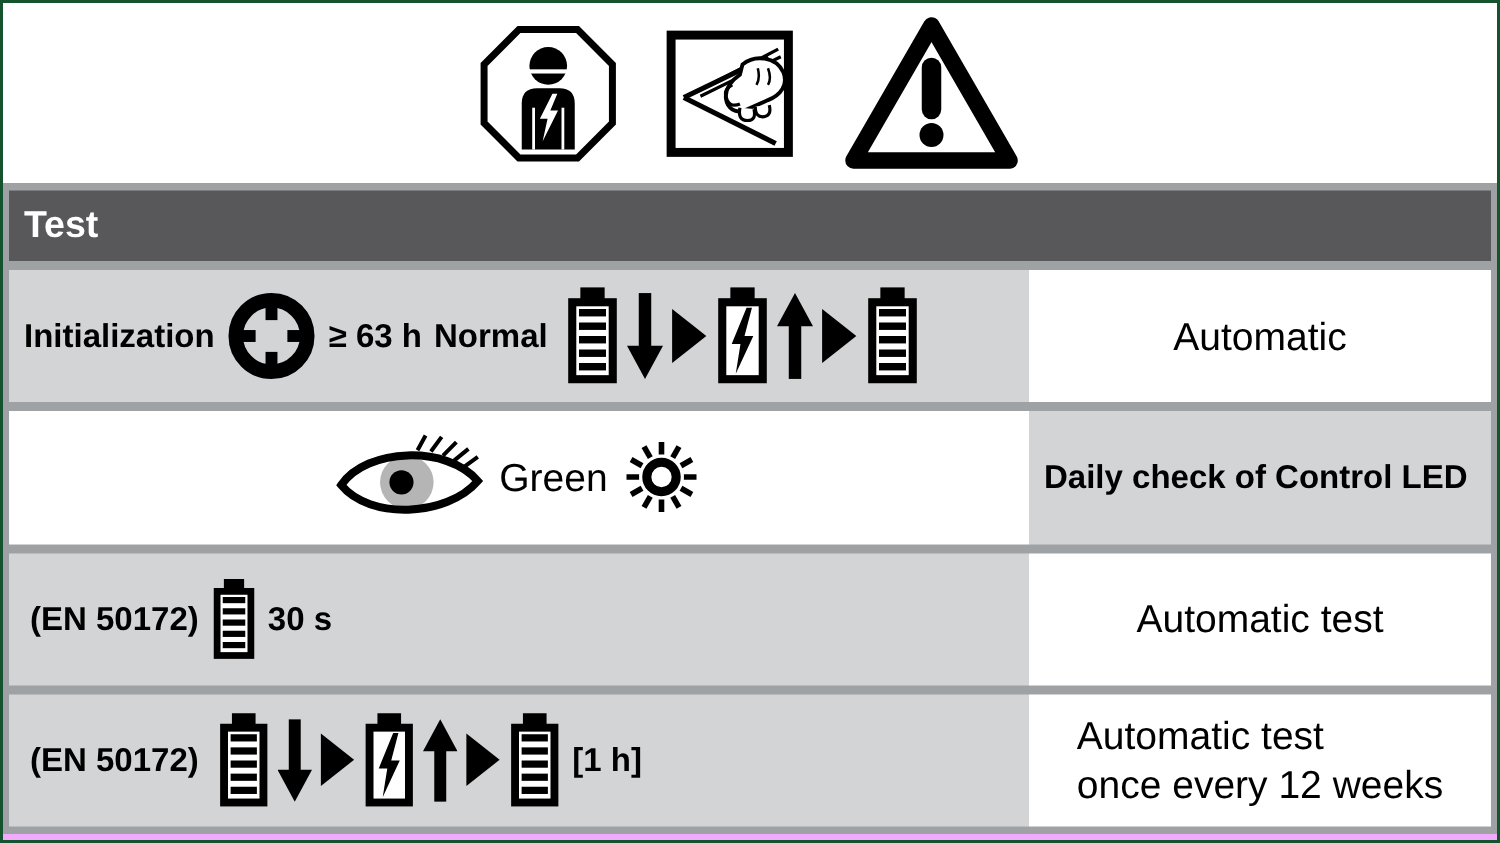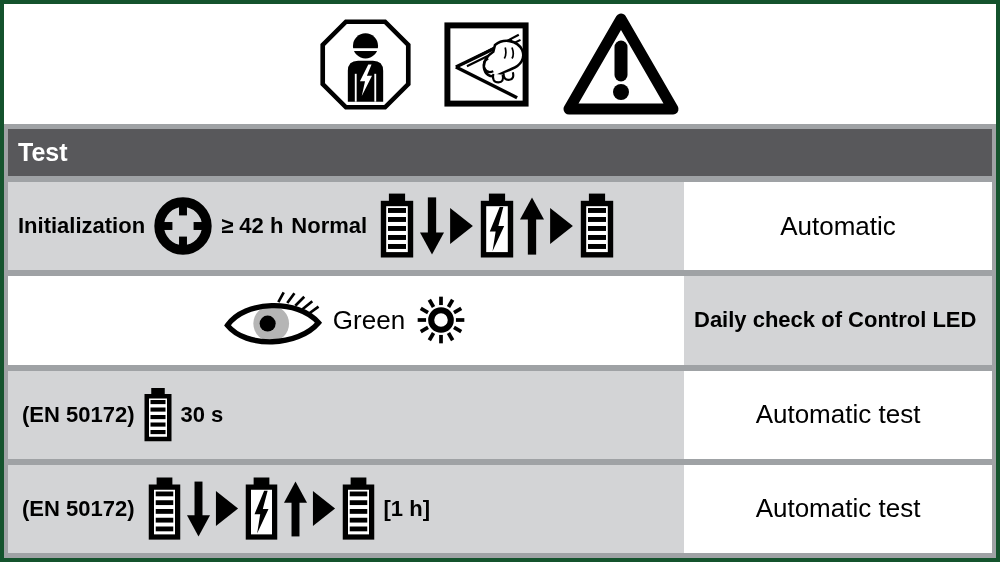--- a/index.html
+++ b/index.html
@@ -1,19 +1,19 @@
 <!DOCTYPE html>
 <html style="--frame-border: #141414; --table-background: #9FA2A5; --header-background: #58585B; --header-text: #FFFFFF; --left-cell-background: #D3D4D6; --right-cell-background: #FFFFFF; --text: #000000; --iris-gray: #B5B5B5;"><head>
 <meta charset="utf-8">
 <style>
   html,body{margin:0;padding:0;background:#e8e8e8;}
   *{box-sizing:border-box;}
   .frame{
     width:1000px;height:562px;
-    border:4px solid #14532d;
+    border:2px solid #14532d;
     background:#f0abfc;
     font-family:"Liberation Sans", sans-serif;
     color:var(--text,#000);
     overflow:hidden;
   }
   .icon-strip{
     height:120px;
     display:flex;justify-content:center;align-items:center;gap:32px;
     background:#fff;
   }
@@ -162,21 +162,21 @@
     <div class="header-bar">
       <span>Test</span>
     </div>
 
     <div class="t-row">
       <div class="cell left">
         <span class="lbl">Initialization</span>
         <svg class="icn" width="60" height="60" style="margin-right:8px">
             <use href="#sym-ring"></use>
           </svg>
-        <span class="lbl">≥ 42 h</span>
+        <span class="lbl">≥ 63 h</span>
         <span class="lbl">Normal</span>
         <span class="seq">
           <svg class="icn" width="36" height="66">
               <use href="#sym-battery-full"></use>
             </svg>
           <svg class="icn" width="24" height="58">
               <use href="#sym-arrow-down"></use>
             </svg>
           <svg class="icn" width="25" height="38">
               <use href="#sym-play"></use>
@@ -254,18 +254,19 @@
             </svg>
           <svg class="icn" width="35" height="64">
               <use href="#sym-battery-full"></use>
             </svg>
         </span>
         <span style="margin-left:8px">[1 h]</span>
       </div>
       <div class="cell right">
         <span>
           <span>Automatic test</span><br>
+          <span>once every 12 weeks</span>
         </span>
       </div>
     </div>
 
   </div>
 </div>
 
 </body></html>

